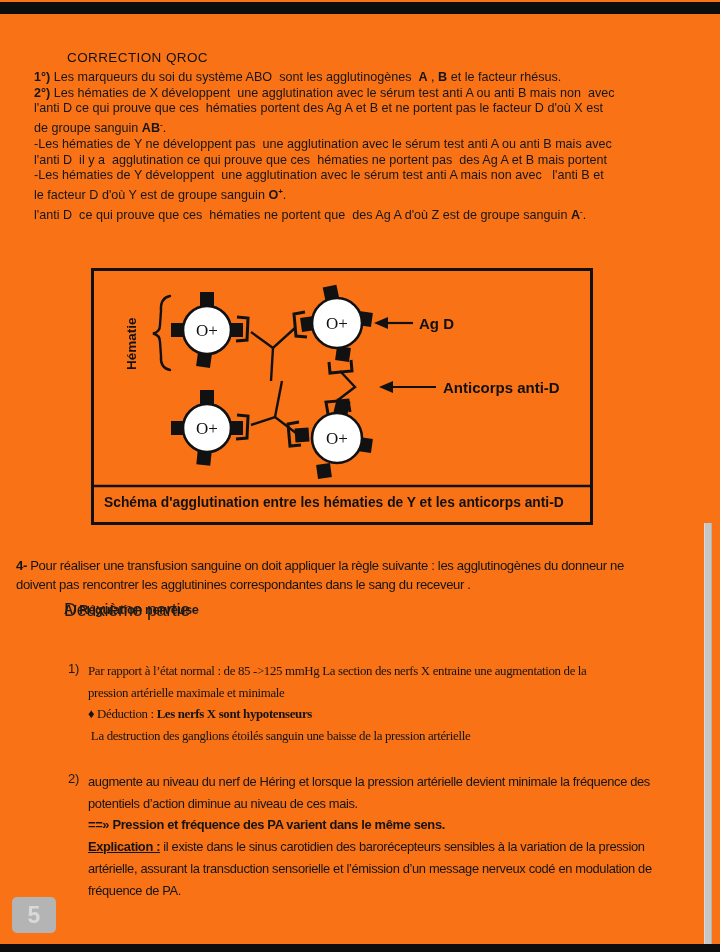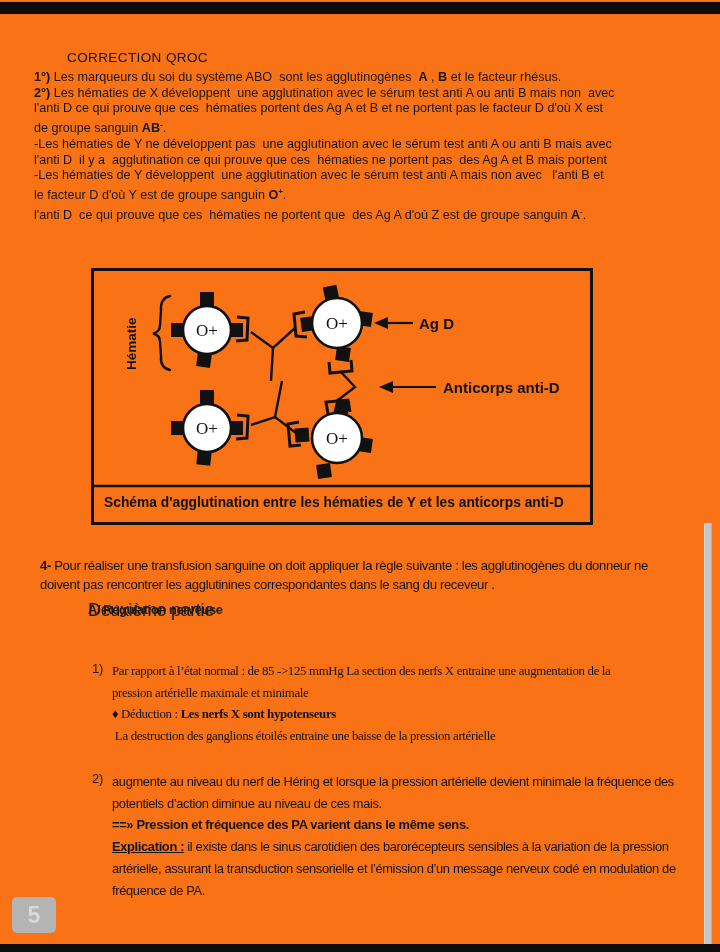--- a/index.html
+++ b/index.html
@@ -20,21 +20,21 @@
     position:absolute;left:22px;top:70px;width:690px;
     font-size:12.6px;line-height:15.7px;color:#161616;margin-left:12px;
   }
   .tline{white-space:pre;}
   .b{font-weight:700;}
   .u{text-decoration:underline;}
   .sup{font-size:8px;vertical-align:5px;letter-spacing:0;}
 
   .diagram-wrap{position:absolute;left:91px;top:268px;width:502px;height:257px;}
 
-  .lower{letter-spacing:-.35px;margin-left:24px;}
+  .lower{letter-spacing:-.35px;}
   .p4{position:absolute;left:16px;top:556px;font-size:13.1px;line-height:19.3px;color:#141414;}
   .part-title{position:absolute;left:64px;top:600px;font-size:18px;font-weight:400;white-space:pre;}
   .section-a{position:absolute;left:64px;top:602px;font-size:12.8px;font-weight:700;white-space:pre;}
   .item-num{position:absolute;left:68px;font-size:13px;white-space:pre;}
   .item-num.n1{top:661px;}
   .item-num.n2{top:771px;}
   .item-lines{position:absolute;left:88px;font-size:12.9px;line-height:21.7px;color:#141414;}
   .item-lines.i1{top:661px;font-family:Liberation Serif, serif;}
   .item-lines.i2{top:771px;}
 
@@ -156,21 +156,21 @@
     </div>
 
   <div class="part-title lower">Deuxième partie</div>
   <div class="section-a lower">A/ Régulation nerveuse</div>
 
   <div class="item-num n1 lower">1)</div>
   <div class="item-lines i1 lower">
       <div class="tline"><span>Par rapport à l’état normal : de 85 -&gt;125 mmHg La section des nerfs X entraine une augmentation de la</span></div>
       <div class="tline"><span>pression artérielle maximale et minimale</span></div>
       <div class="tline"><span>♦ Déduction : </span><span class="b">Les nerfs X sont hypotenseurs</span></div>
-      <div class="tline"><span> La destruction des ganglions étoilés entraine une baisse de la pression artérielle</span></div>
+      <div class="tline"><span> La destruction des ganglions étoilés sanguin une baisse de la pression artérielle</span></div>
     </div>
 
   <div class="item-num n2 lower">2)</div>
   <div class="item-lines i2 lower">
       <div class="tline"><span>augmente au niveau du nerf de Héring et lorsque la pression artérielle devient minimale la fréquence des</span></div>
       <div class="tline"><span>potentiels d’action diminue au niveau de ces mais.</span></div>
       <div class="tline"><span class="b">==» Pression et fréquence des PA varient dans le même sens.</span></div>
       <div class="tline"><span class="b u">Explication :</span><span> il existe dans le sinus carotidien des barorécepteurs sensibles à la variation de la pression</span></div>
       <div class="tline"><span>artérielle, assurant la transduction sensorielle et l’émission d’un message nerveux codé en modulation de</span></div>
       <div class="tline"><span>fréquence de PA.</span></div>

